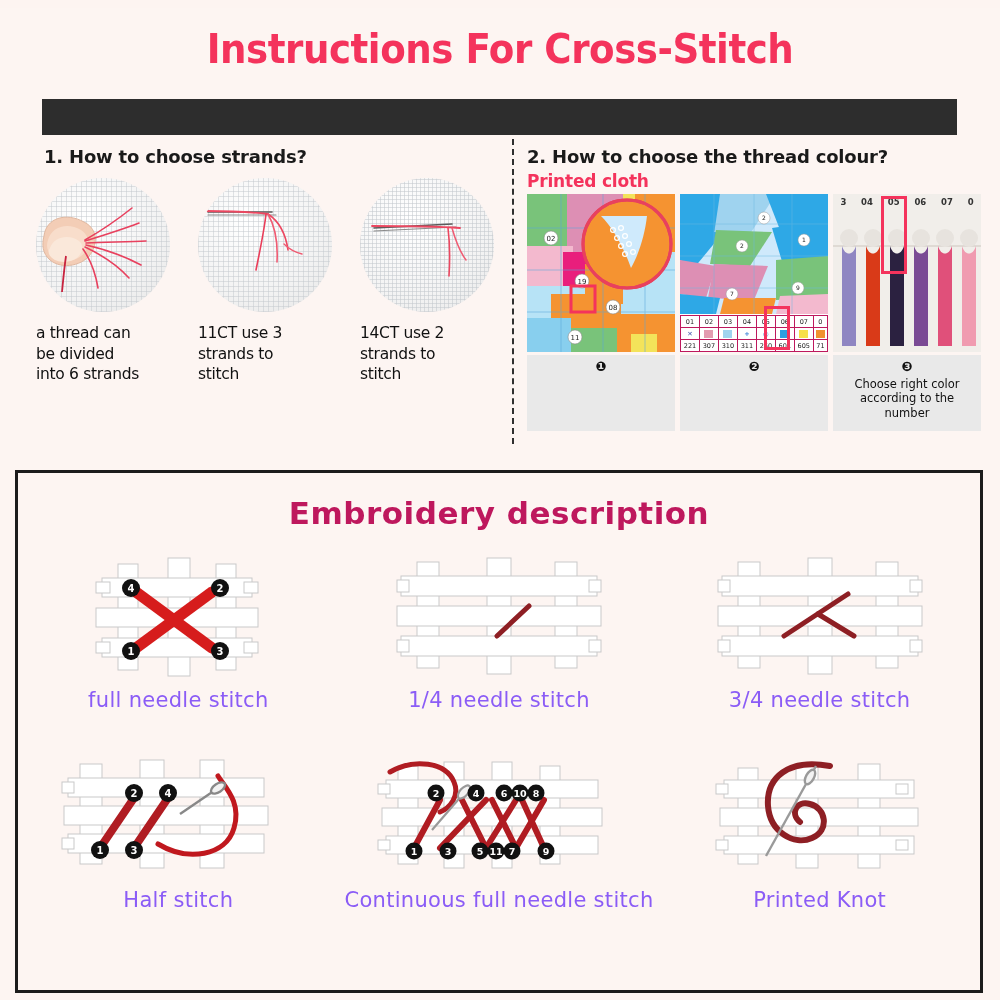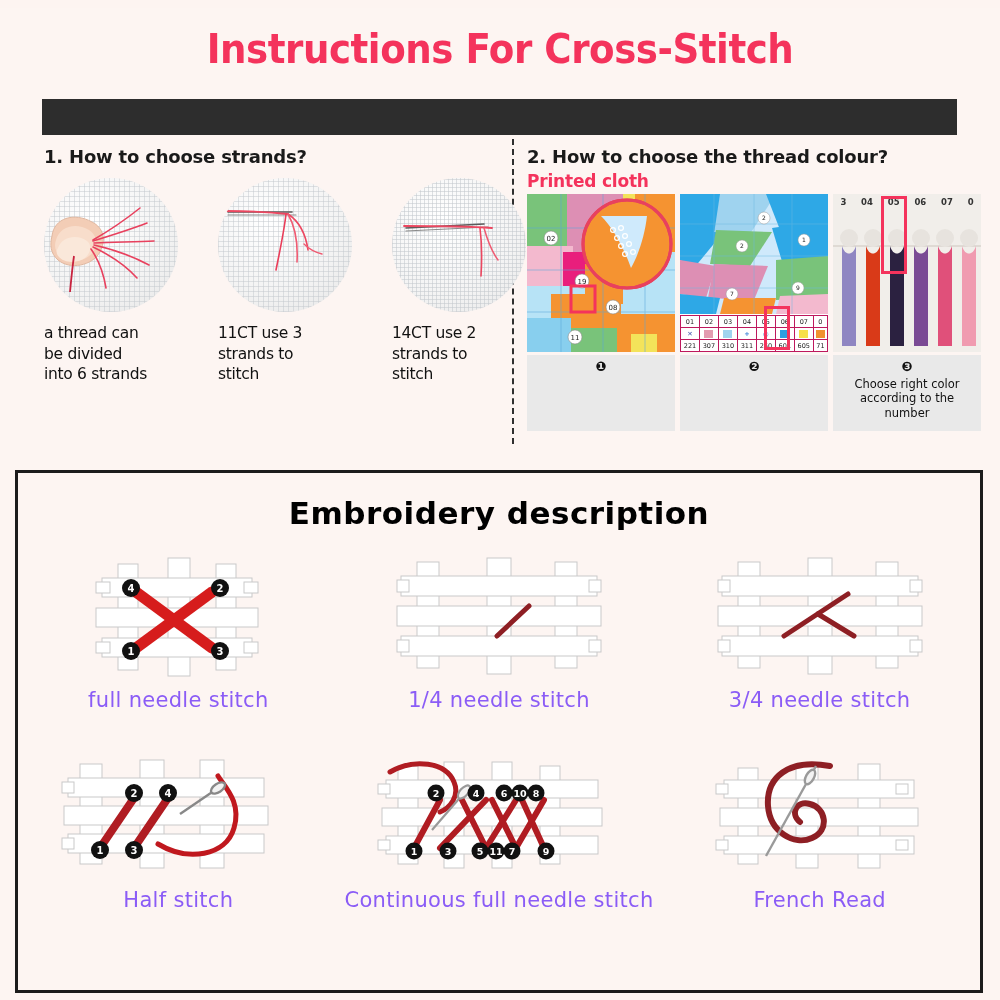--- a/index.html
+++ b/index.html
@@ -39,21 +39,21 @@
     font-family:"DejaVu Sans","Liberation Sans",sans-serif;
     font-weight:bold;font-size:18px;color:#1a1a1a;letter-spacing:-0.2px;
   }
   .printed-cloth{
     font-family:"DejaVu Sans","Liberation Sans",sans-serif;
     font-weight:bold;font-size:17px;color:#f4335c;letter-spacing:-0.2px;
   }
 
   
   .strand-wrap{position:absolute;left:44px;top:170px;width:450px;}
-  .strand-row{display:flex;gap:40px;}
+  .strand-row{display:flex;gap:28px;justify-content:flex-end;}
   .strand-cell{width:134px;}
   .circ{
     width:134px;height:134px;border-radius:50%;
     background:
       repeating-linear-gradient(0deg,rgba(195,200,205,.50) 0 1px,rgba(0,0,0,0) 1px 5px),
       repeating-linear-gradient(90deg,rgba(195,200,205,.50) 0 1px,rgba(0,0,0,0) 1px 5px),
       radial-gradient(circle at 38% 32%, #ffffff 0%, #f2f2f2 62%, #e4e4e4 100%);
     position:relative;overflow:hidden;
   }
   .circ.fine{
@@ -105,21 +105,21 @@
   }
 
   
   .bottom-panel{
     position:absolute;left:15px;top:462px;width:968px;height:523px;
     border:3px solid #1c1c1c;box-sizing:border-box;background:#fdf5f2;
   }
   .emb-title{
     text-align:center;margin-top:22px;
     font-family:"DejaVu Sans","Liberation Sans",sans-serif;
-    font-weight:bold;font-size:31px;color:#000000;letter-spacing:0.5px;
+    font-weight:bold;font-size:31px;color:#be185d;letter-spacing:0.5px;
   }
   .emb-grid{
     margin-top:18px;display:grid;grid-template-columns:repeat(3,1fr);
     grid-template-rows:200px 200px;
   }
   .emb-cell{display:flex;flex-direction:column;align-items:center;justify-content:flex-start;}
   .emb-art{height:135px;display:flex;align-items:center;justify-content:center;}
   .emb-cap{
     font-size:21px;color:#8b5cf6;letter-spacing:0.3px;margin-top:4px;
     font-family:"DejaVu Sans","Liberation Sans",sans-serif;font-weight:400;
@@ -583,19 +583,19 @@
               <rect x="186" y="32" width="12" height="10"></rect>
               <rect x="186" y="88" width="12" height="10"></rect>
             </g>
             <path d="M120 14 C78 6 56 26 58 54 C60 80 84 94 102 86 C120 78 116 56 100 52 C86 48 80 62 90 70" fill="none" stroke="#8e1f24" stroke-width="6" stroke-linecap="round"></path>
             <g stroke="#9a9a9a" stroke-width="2.4" fill="#f3f3f3">
               <line x1="56" y1="104" x2="106" y2="14"></line>
               <ellipse cx="100" cy="25" rx="8" ry="4" transform="rotate(-61 100 25)"></ellipse>
             </g>
           </svg>
         </div>
-        <div class="emb-cap">French Read</div>
+        <div class="emb-cap">Printed Knot</div>
       </div>
 
     </div>
   </div>
 
 </div>
 
 </body></html>

